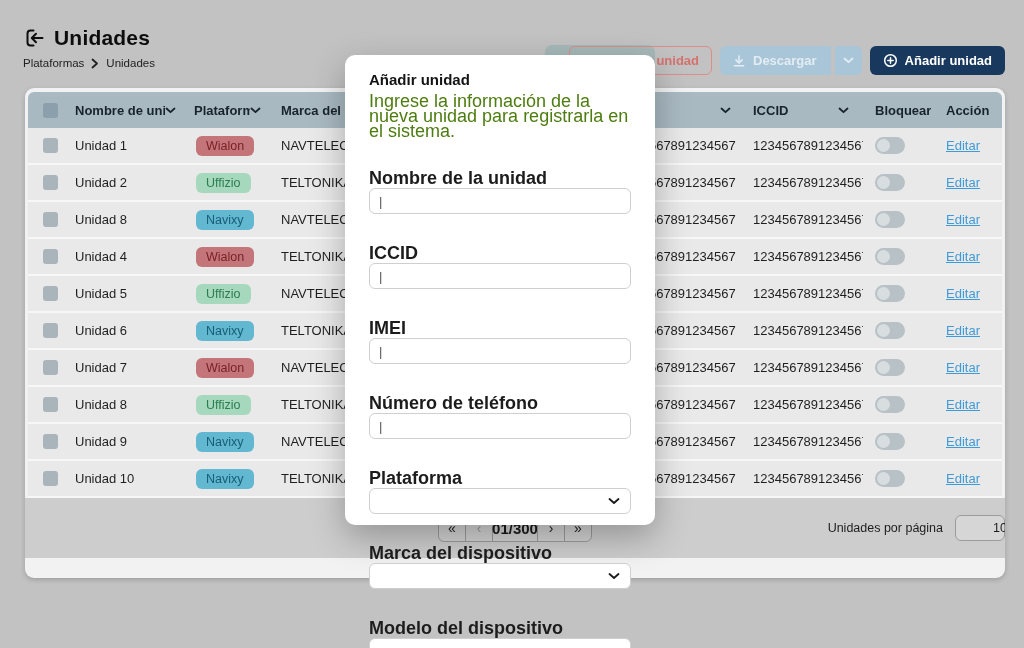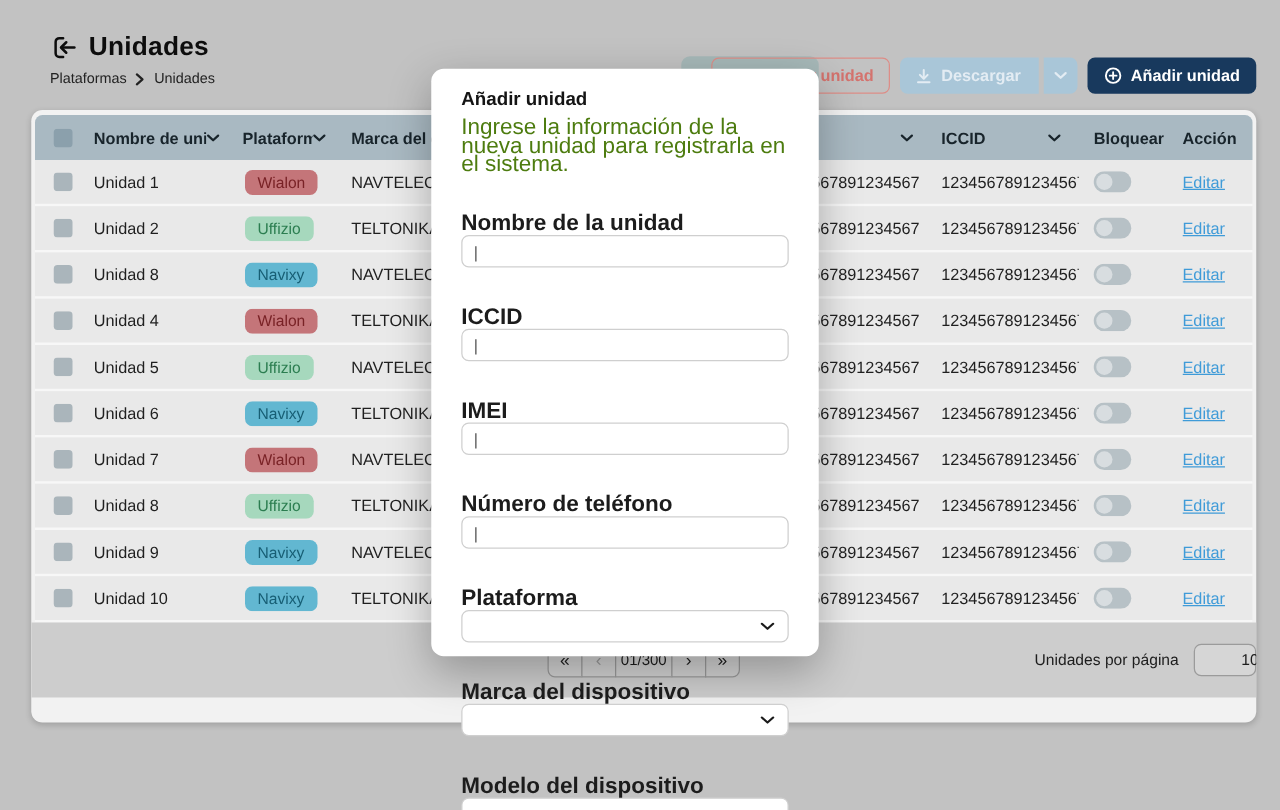--- a/index.html
+++ b/index.html
@@ -1,20 +1,20 @@
 <!DOCTYPE html>
 <html><head>
 <meta charset="utf-8">
 <style>
   * { margin:0; padding:0; box-sizing:border-box; }
   body { background:#c2c2c2; font-family:"Liberation Sans","DejaVu Sans",sans-serif; }
   #app { position:relative; width:1024px; height:648px; background:#c2c2c2; overflow:hidden; }
 
   
-  .page-head { position:absolute; left:40px; top:26px; z-index:2; }
+  .page-head { position:absolute; left:23px; top:26px; z-index:2; }
   .title-row { display:flex; align-items:center; gap:9px; }
   .title-row h1 { font-size:21px; font-weight:700; color:#0d0d0d; letter-spacing:.2px; }
   .breadcrumb { margin-top:7px; display:flex; align-items:center; gap:7px; font-size:11.5px; color:#222; }
   .crumb { cursor:default; }
 
   
   .toolbar { position:absolute; top:46px; right:19px; display:flex; gap:8px; height:29px; z-index:2; }
   .btn { display:flex; align-items:center; justify-content:center; gap:7px; border-radius:6px;
          font-size:13px; font-weight:600; height:29px; cursor:pointer; }
   .btn-danger { border:1.5px solid #dd8d87; color:#d4736e; background:transparent; padding:0 12px; }
@@ -58,21 +58,21 @@
   .card-footer { height:60px; background:#cdcdcd; display:flex; align-items:center; position:relative;justify-content:flex-end; }
   .perpage { display:flex; align-items:center; gap:12px; padding-left:20px; font-size:12.5px; color:#1d1d1d; }
   .perpage-select { width:47px; height:26px; background:#d6d6d6; border:1px solid #9b9b9b; border-radius:6px;
                     display:flex; align-items:center; justify-content:center; gap:8px; font-size:12.5px; cursor:pointer;padding-left:48px; }
   .pager { position:absolute; left:50%; transform:translateX(-50%); display:flex; }
   .pg { width:28px; height:27px; background:#d3d3d3; border:1px solid #9b9b9b; margin-left:-1px;
         display:flex; align-items:center; justify-content:center; font-size:14px; color:#1b1b1b; cursor:pointer; }
   .pg.first { border-radius:6px 0 0 6px; margin-left:0; }
   .pg.last { border-radius:0 6px 6px 0; }
   .pg.disabled { color:#9a9a9a; }
-  .pg.indicator { width:46px; font-size:12px; font-weight:400; cursor:default; }
+  .pg.indicator { width:46px; font-size:15px; font-weight:700; cursor:default; }
 
   
   .modal { position:absolute; left:345px; top:55px; width:310px; height:470px; background:#ffffff;
            border-radius:10px; box-shadow:0 12px 34px rgba(0,0,0,.28); z-index:50; padding:16px 24px; }
   .modal h2 { font-size:15px; font-weight:700; color:#141414; line-height:18px; }
   .modal .sub { margin-top:5px; width:266px; font-size:18px; line-height:15px; color:#4d7c0f; }
   .field { margin-top:7px; }
   .field label { display:block; font-size:18px; font-weight:700; color:#1c1c1c; line-height:15px; white-space:nowrap;margin-top:32px; }
   .input, .select { margin-top:2px; width:262px; height:26px; border:1px solid #cfcfcf; border-radius:6px;
                     background:#fff; display:flex; align-items:center; font-size:13px; color:#333; }

